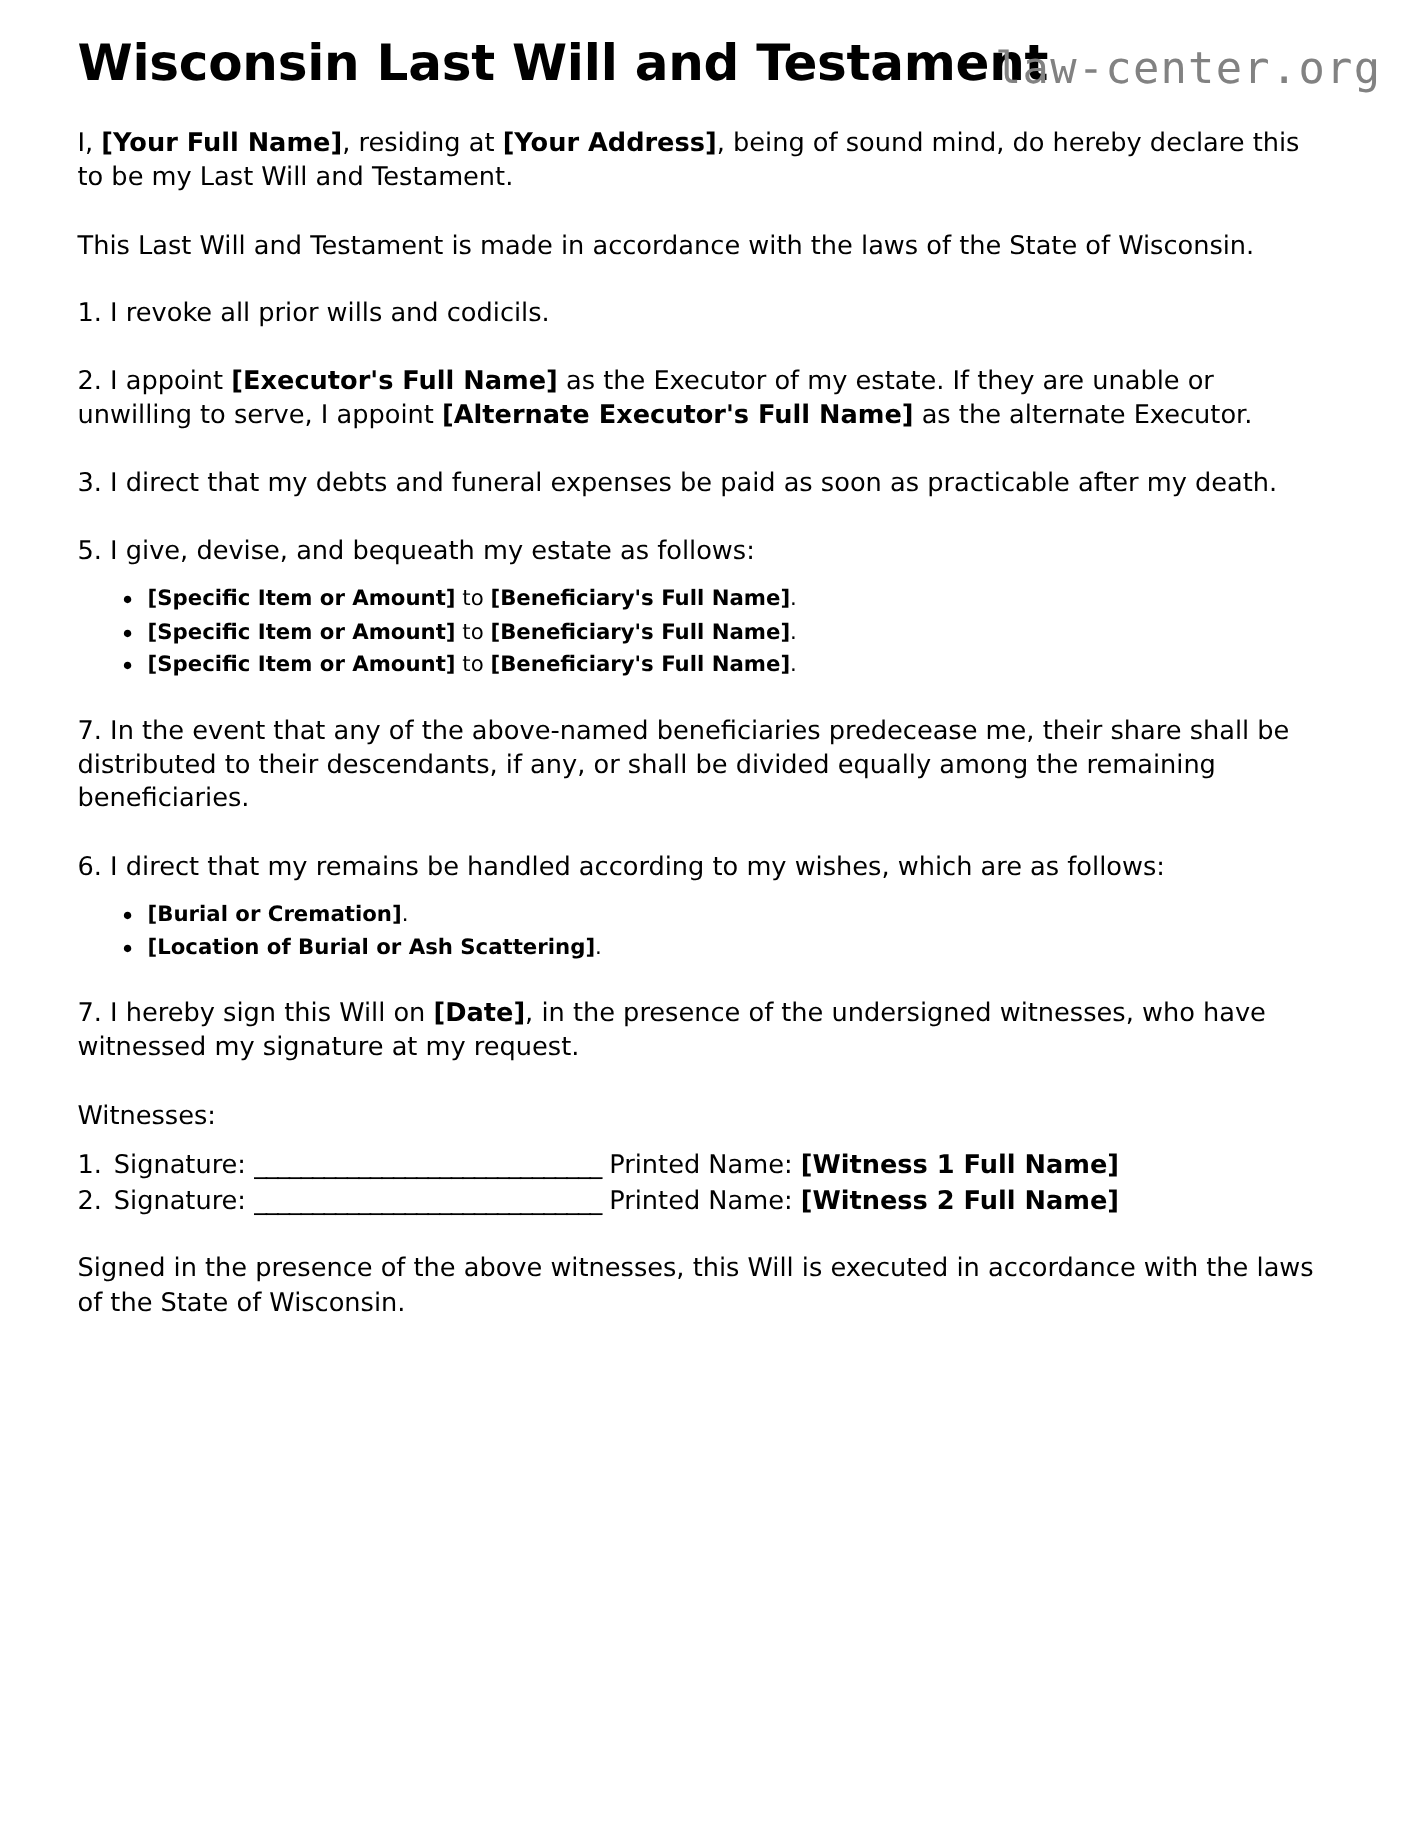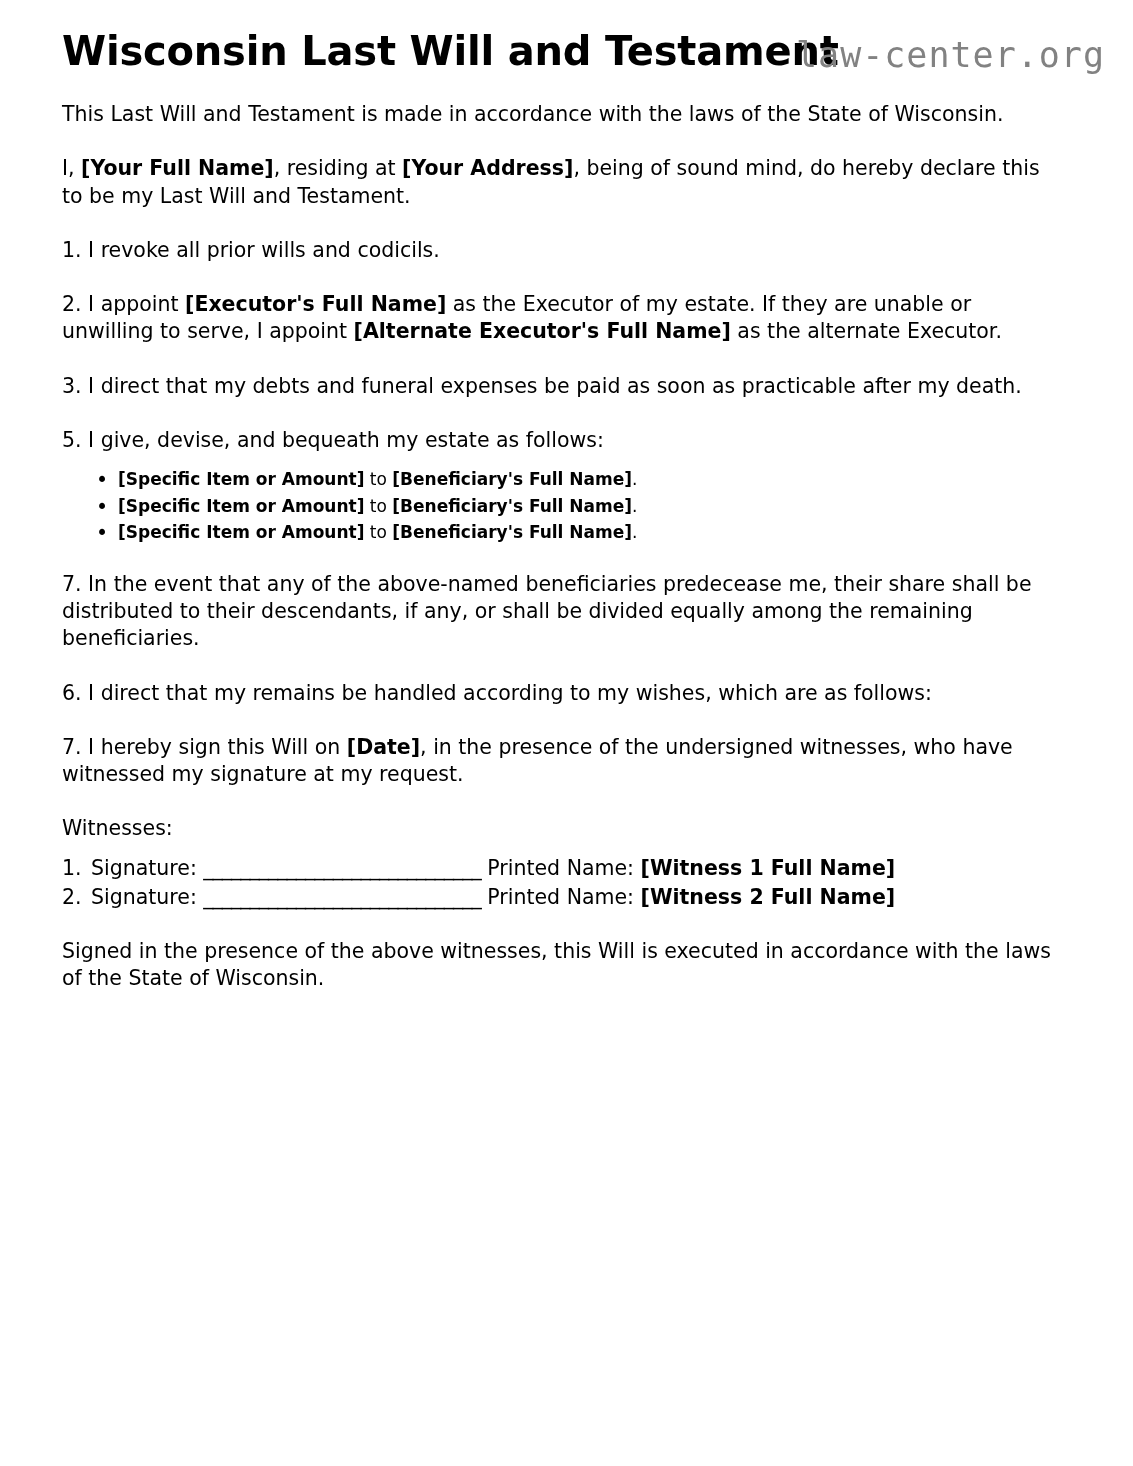--- a/index.html
+++ b/index.html
@@ -105,42 +105,46 @@
 </style>
 </head>
 <body>
 
 <div class="page">
 
   <div class="watermark">law-center.org</div>
 
   <h1 class="doc-title">Wisconsin Last Will and Testament</h1>
 
+  <p class="para"><span>I, </span><b>[Your Full Name]</b><span>, residing at </span><b>[Your Address]</b><span>, being of sound mind, do hereby declare this to be my Last Will and Testament.</span></p>
+
   <p class="para"><span>This Last Will and Testament is made in accordance with the laws of the State of Wisconsin.</span></p>
-
-  <p class="para"><span>I, </span><b>[Your Full Name]</b><span>, residing at </span><b>[Your Address]</b><span>, being of sound mind, do hereby declare this to be my Last Will and Testament.</span></p>
 
   <p class="para"><span>1. I revoke all prior wills and codicils.</span></p>
 
   <p class="para"><span>2. I appoint </span><b>[Executor's Full Name]</b><span> as the Executor of my estate. If they are unable or unwilling to serve, I appoint </span><b>[Alternate Executor's Full Name]</b><span> as the alternate Executor.</span></p>
 
   <p class="para"><span>3. I direct that my debts and funeral expenses be paid as soon as practicable after my death.</span></p>
 
   <p class="para"><span>5. I give, devise, and bequeath my estate as follows:</span></p>
 
   <ul class="bullets">
     <li><b>[Specific Item or Amount]</b><span> to </span><b>[Beneficiary's Full Name]</b><span>.</span></li>
     <li><b>[Specific Item or Amount]</b><span> to </span><b>[Beneficiary's Full Name]</b><span>.</span></li>
     <li><b>[Specific Item or Amount]</b><span> to </span><b>[Beneficiary's Full Name]</b><span>.</span></li>
   </ul>
 
   <p class="para"><span>7. In the event that any of the above-named beneficiaries predecease me, their share shall be distributed to their descendants, if any, or shall be divided equally among the remaining beneficiaries.</span></p>
 
   <p class="para"><span>6. I direct that my remains be handled according to my wishes, which are as follows:</span></p>
 
+  <ul class="bullets">
+    <li><b>[Burial or Cremation]</b><span>.</span></li>
+    <li><b>[Location of Burial or Ash Scattering]</b><span>.</span></li>
+  </ul>
 
   <p class="para"><span>7. I hereby sign this Will on </span><b>[Date]</b><span>, in the presence of the undersigned witnesses, who have witnessed my signature at my request.</span></p>
 
 
 
   <p class="para"><span>Witnesses:</span></p>
 
   <ol class="witness-list">
     <li><span>Signature: </span><span class="rule">______________________________</span><span> Printed Name: </span><b>[Witness 1 Full Name]</b></li>
     <li><span>Signature: </span><span class="rule">______________________________</span><span> Printed Name: </span><b>[Witness 2 Full Name]</b></li>

